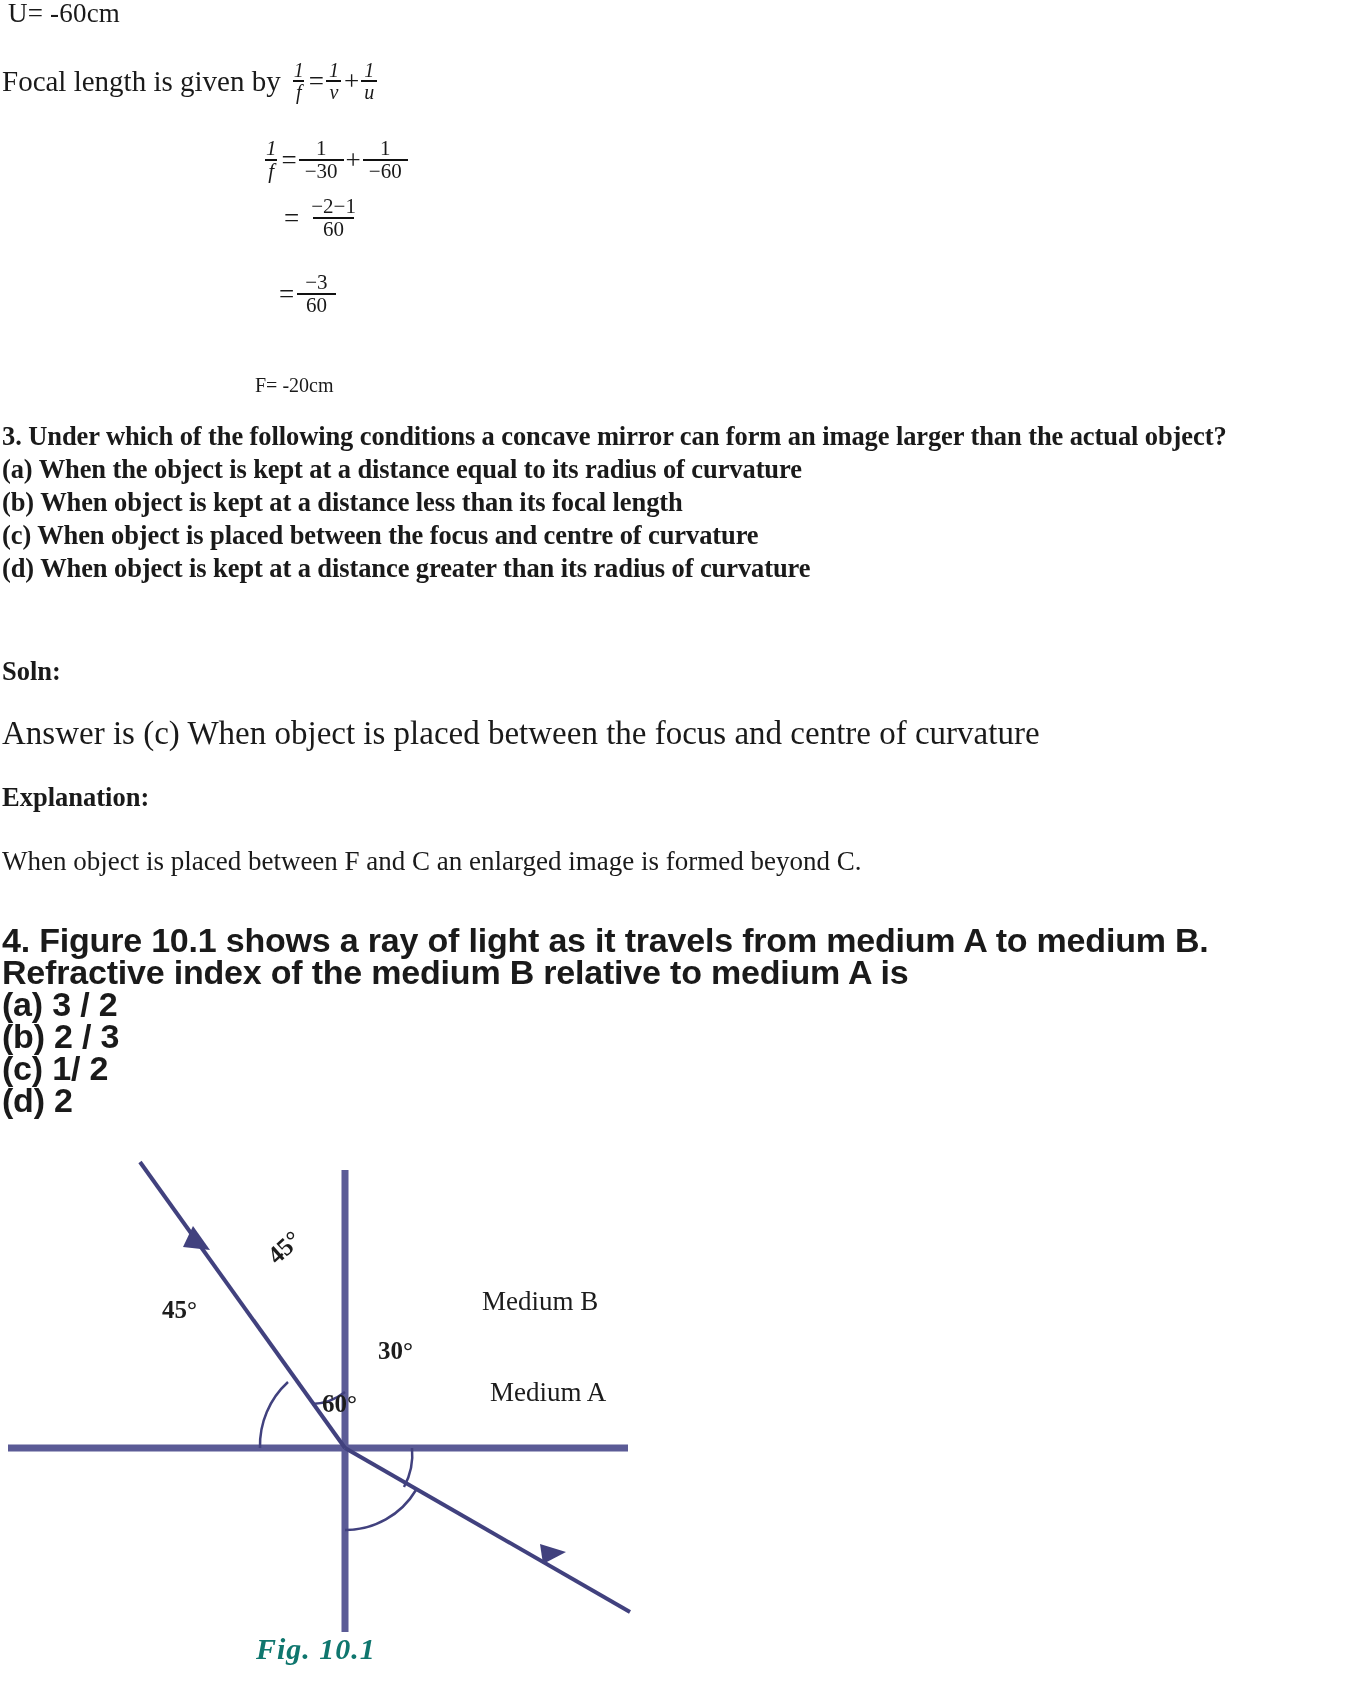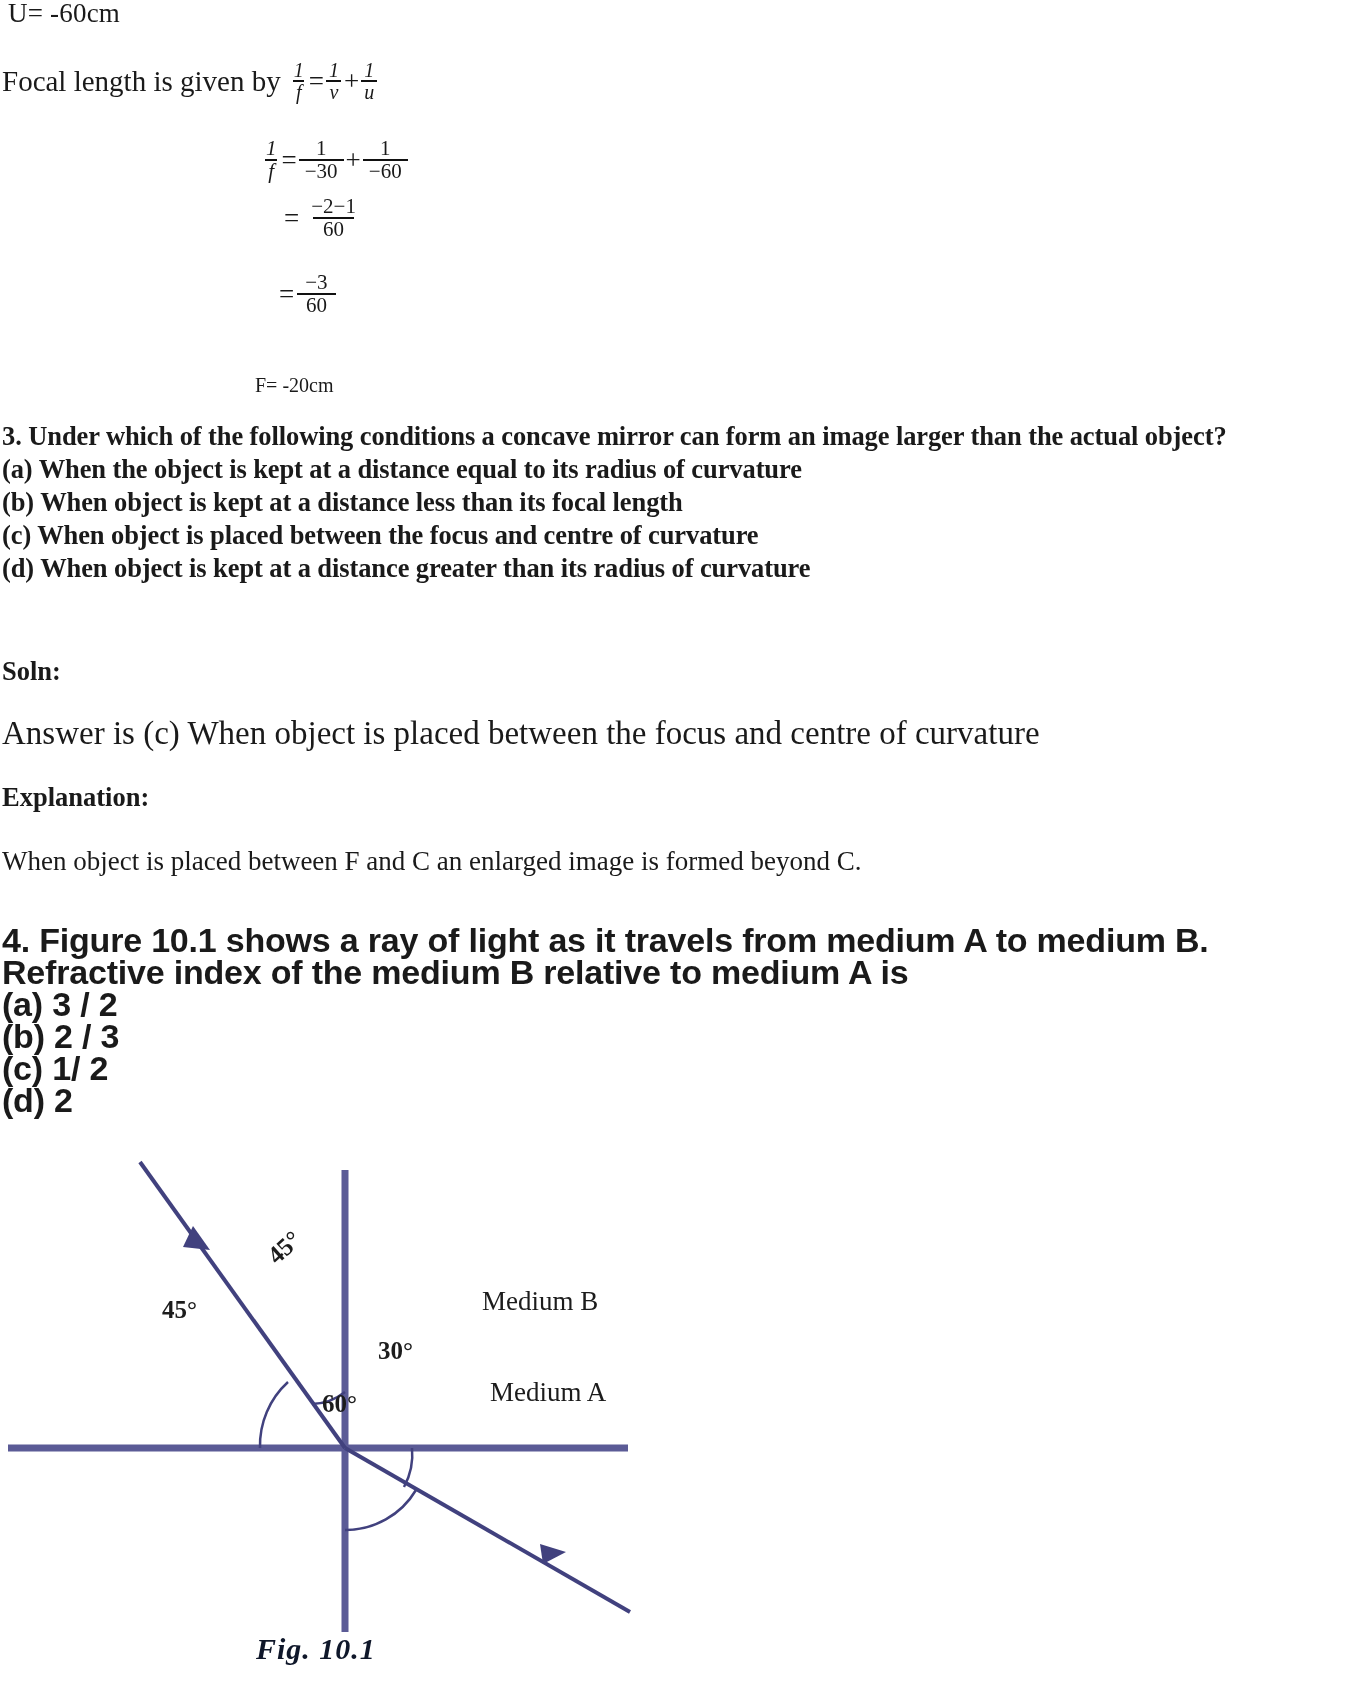--- a/index.html
+++ b/index.html
@@ -160,21 +160,21 @@
     width: 700px;
     height: 560px;
   }
   .fig-svg { display: block; }
   .fig-caption {
     position: absolute;
     left: 256px; top: 1632px;
     font-size: 30px;
     font-weight: bold;
     font-style: italic;
-    color: #0f172a;
+    color: #0f766e;
     letter-spacing: 1px;
   }
   .medium-label {
     position: absolute;
     font-size: 27px;
     color: #1c1c1c;
     white-space: nowrap;
   }
   .medium-b { left: 482px; top: 1286px; }
   .medium-a { left: 490px; top: 1377px; }

